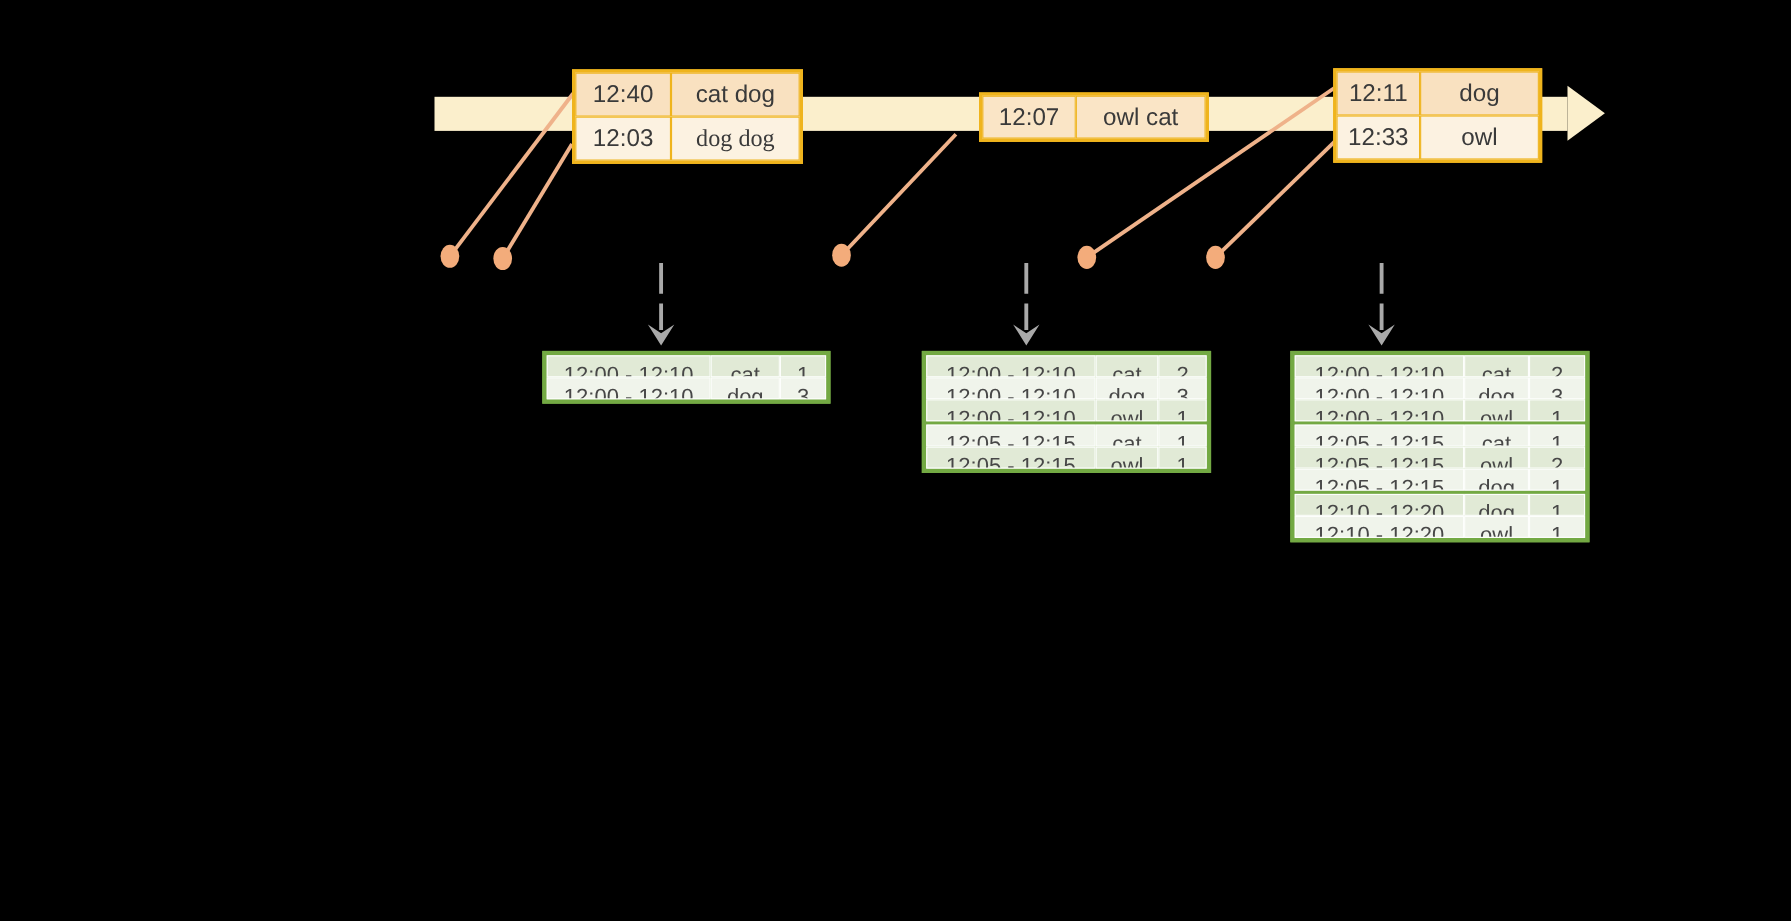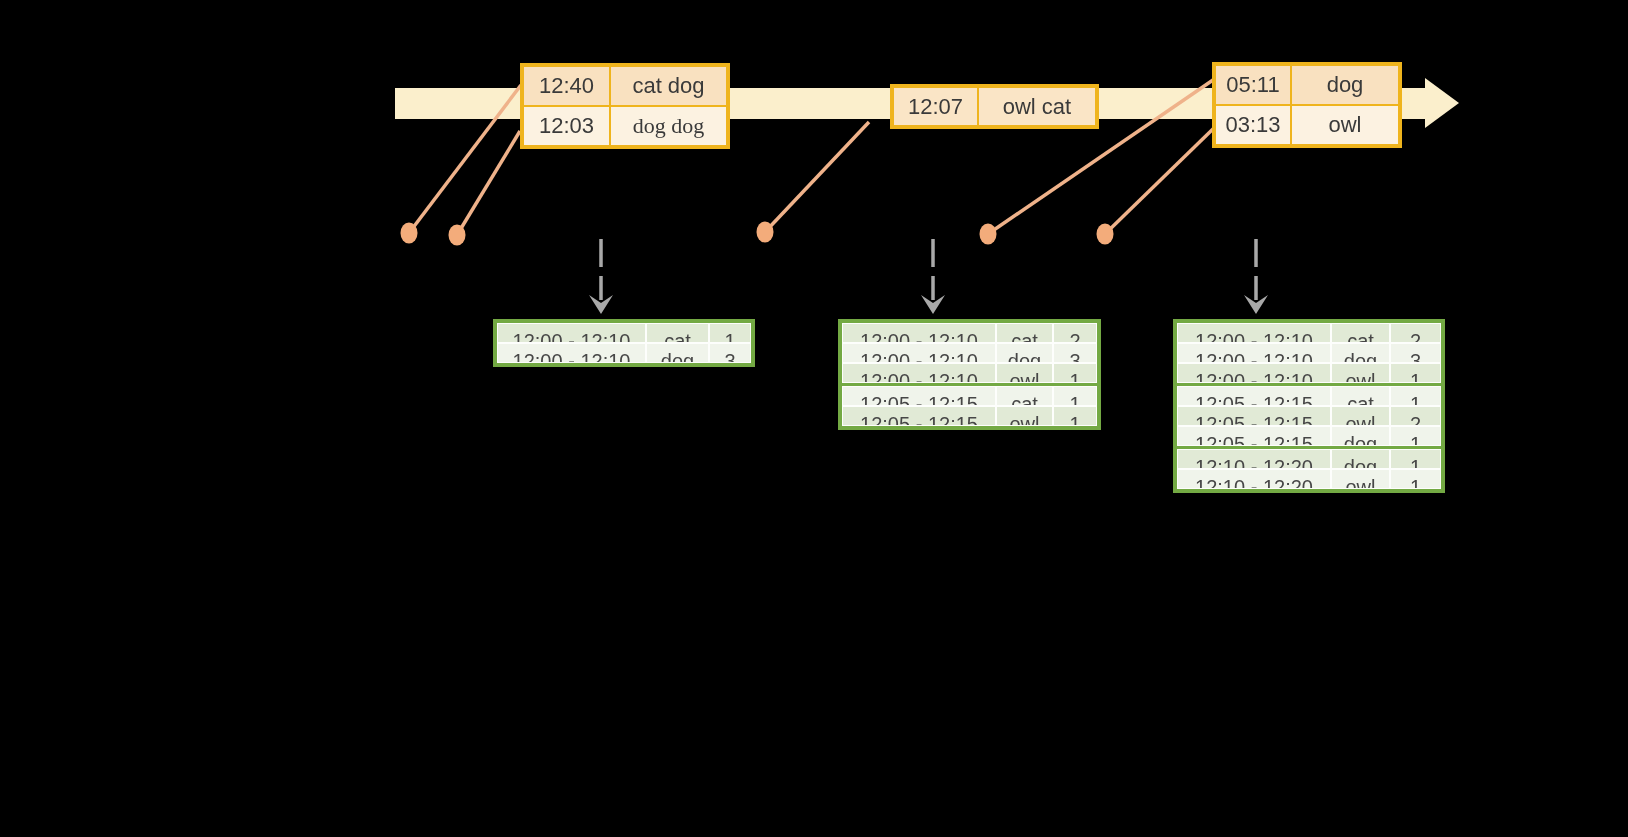--- a/index.html
+++ b/index.html
@@ -87,25 +87,25 @@
 
   <div class="dtable event-table single short" style="left:890px; top:84px;">
       <div class="trow alt-a">
         <div class="tcell" style="width: 85px;">12:07</div>
         <div class="tcell" style="width: 118px;">owl cat</div>
       </div>
     </div>
 
   <div class="dtable event-table" style="left:1212px; top:62px;">
       <div class="trow alt-a">
-        <div class="tcell" style="width: 76px;">05:11</div>
+        <div class="tcell" style="width: 76px;">12:11</div>
         <div class="tcell" style="width: 108px;">dog</div>
       </div>
       <div class="trow alt-b">
-        <div class="tcell" style="width: 76px;">03:13</div>
+        <div class="tcell" style="width: 76px;">12:33</div>
         <div class="tcell" style="width: 108px;">owl</div>
       </div>
     </div>
 
   <div class="dtable result-table" style="left:493px; top:319px;">
       <div class="trow alt-a">
         <div class="tcell" style="width: 149px;">12:00 - 12:10</div>
         <div class="tcell" style="width: 63px;">cat</div>
         <div class="tcell" style="width: 42px;">1</div>
       </div>

